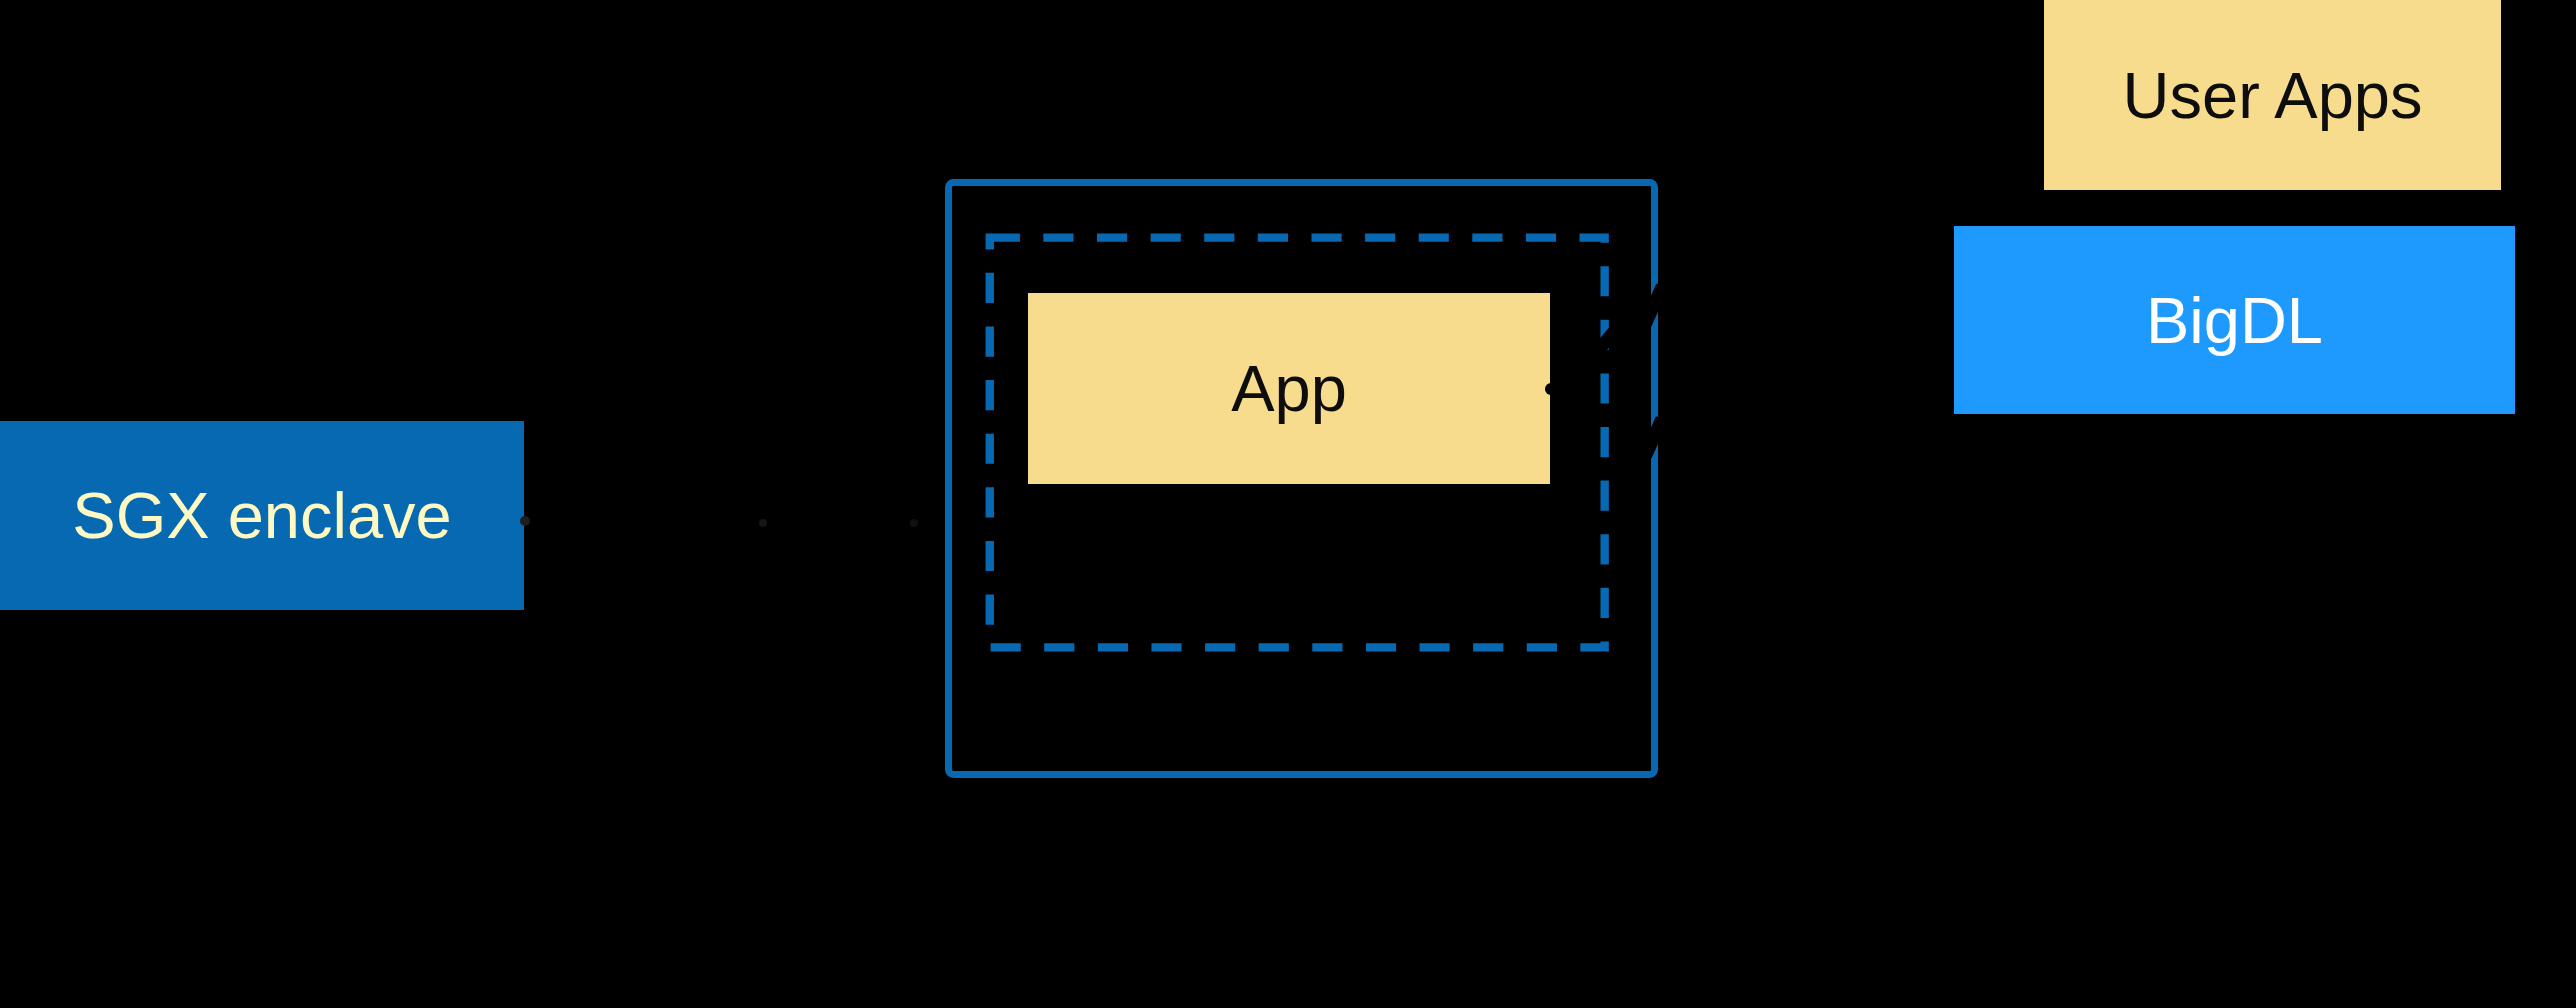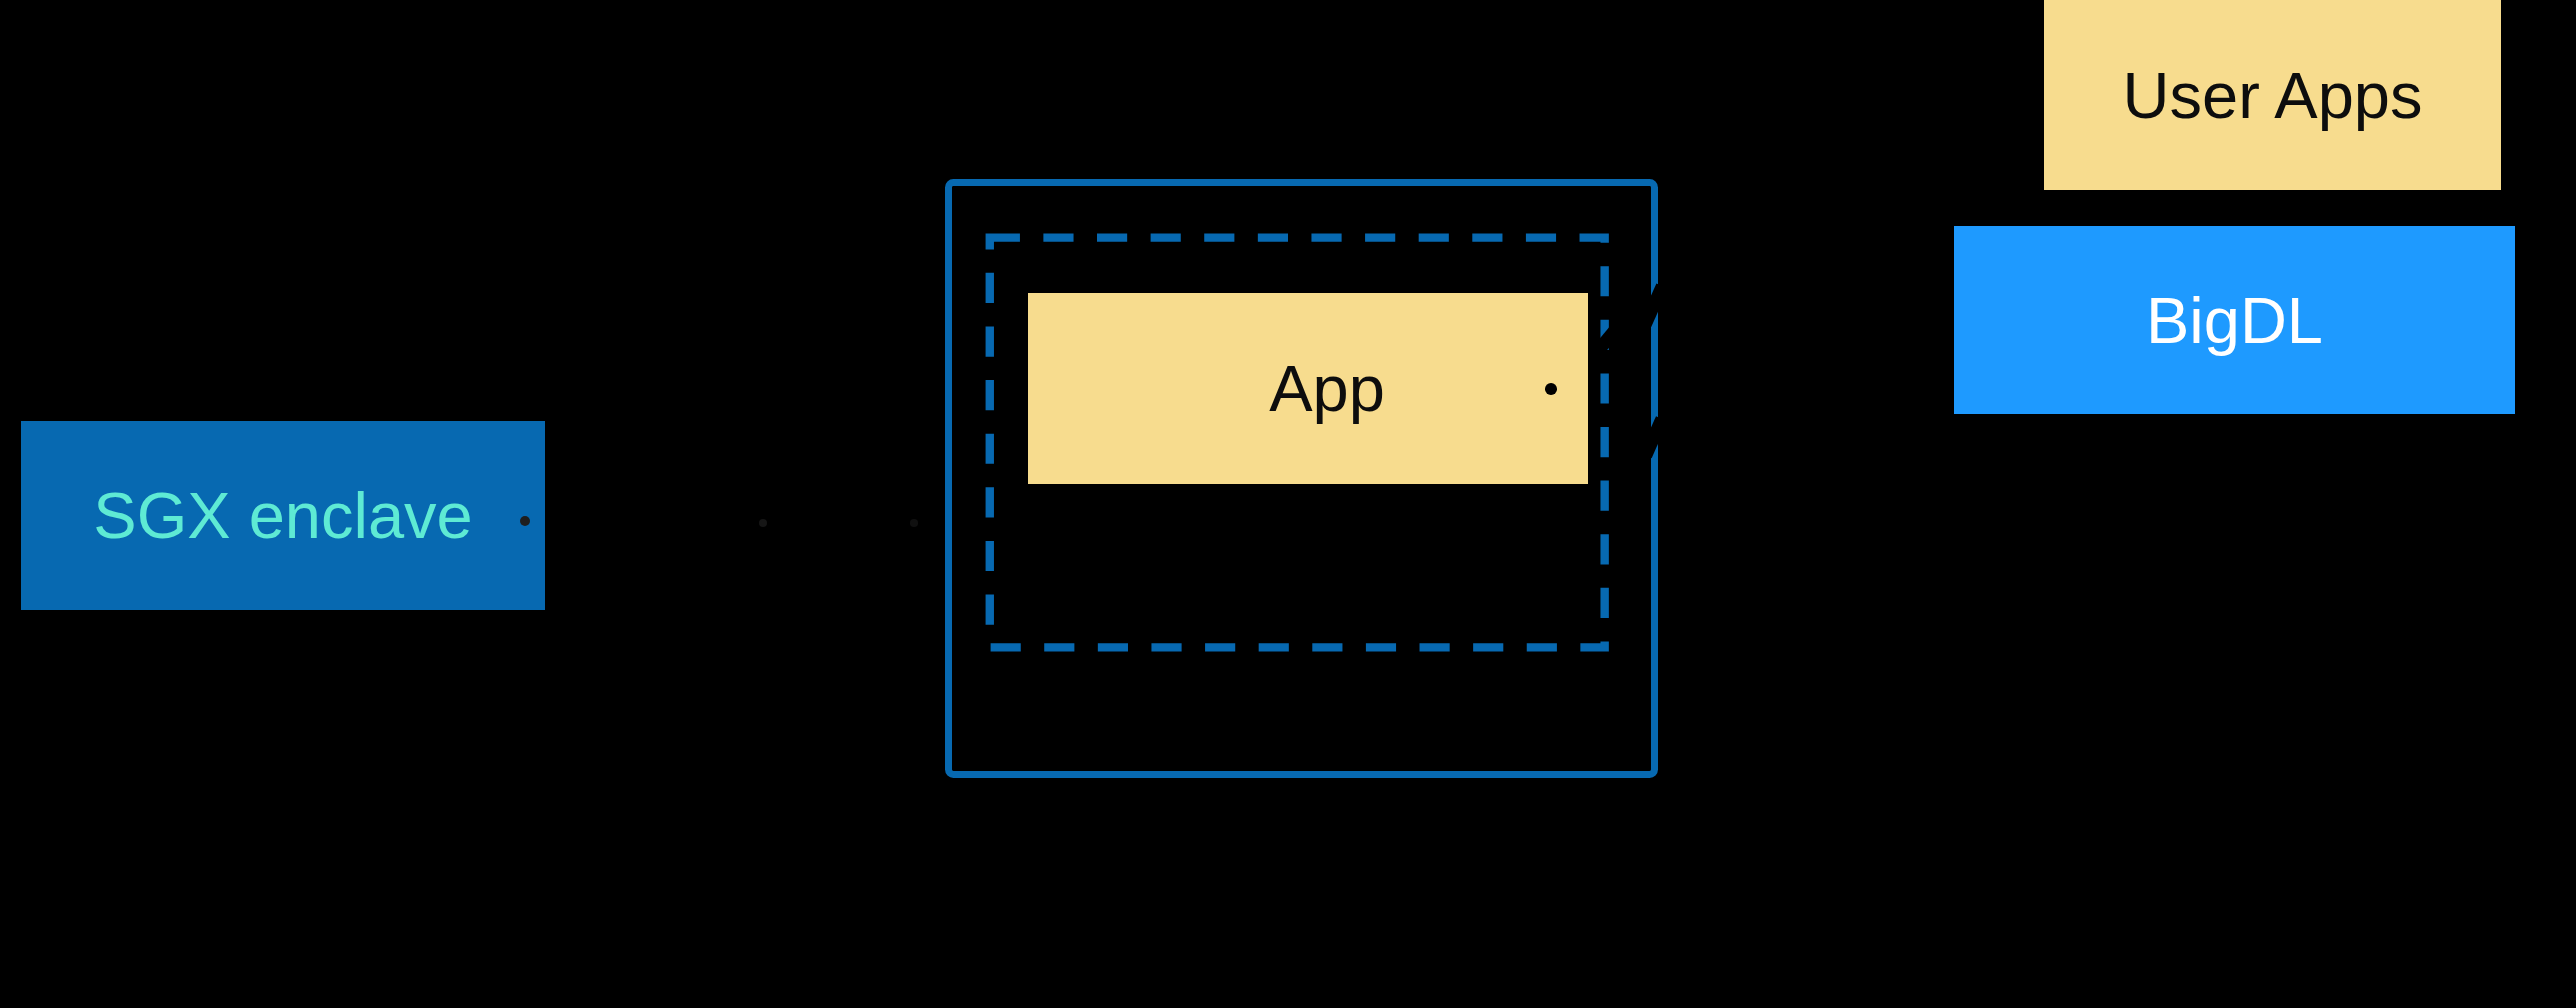--- a/index.html
+++ b/index.html
@@ -9,35 +9,35 @@
     background:var(--bg,#000);
     overflow:hidden;
     font-family:"Liberation Sans","DejaVu Sans",sans-serif;
   }
   .box{
     position:absolute;
     display:flex;align-items:center;justify-content:center;
     font-size:65px;line-height:1;
     white-space:nowrap;
   }
-  .blue-fill{background:var(--intel-blue);color:#5eead4;margin-left:21px;}
+  .blue-fill{background:var(--intel-blue);color:#fef9c3;}
   .yellow-fill{background:var(--yellow);color:#0d0d0d;}
   .lightblue-fill{background:var(--bright-blue);color:#fff;}
 
   
   #sgx-box{left:0;top:421px;width:524px;height:189px;}
 
   
   #outer-rect{
     position:absolute;left:945px;top:179px;width:713px;height:599px;
     border:7.5px solid var(--intel-blue);border-radius:8.4px;
     box-sizing:border-box;background:transparent;
   }
   #dashed-svg{position:absolute;left:0;top:0;}
-  #app-box{left:1028px;top:293px;width:522px;height:191px;padding-left:38px;}
+  #app-box{left:1028px;top:293px;width:522px;height:191px;}
   #libos-box{left:1037px;top:546px;width:524px;height:188px;}
   #os-box{left:949px;top:818px;width:704px;height:190px;background:var(--os-gray);color:#fff;font-weight:700;font-size:67px;}
 
   
   #user-apps-box{left:2015px;top:0;width:457px;height:190px;margin-left:29px;}
   #bigdl-box{left:1954px;top:226px;width:561px;height:188px;}
   #spark-box{left:2015px;top:476px;width:561px;height:192px;background:var(--spark-gray);color:#fff;}
 
   
   .ghost-bar{position:absolute;background:#000;}

